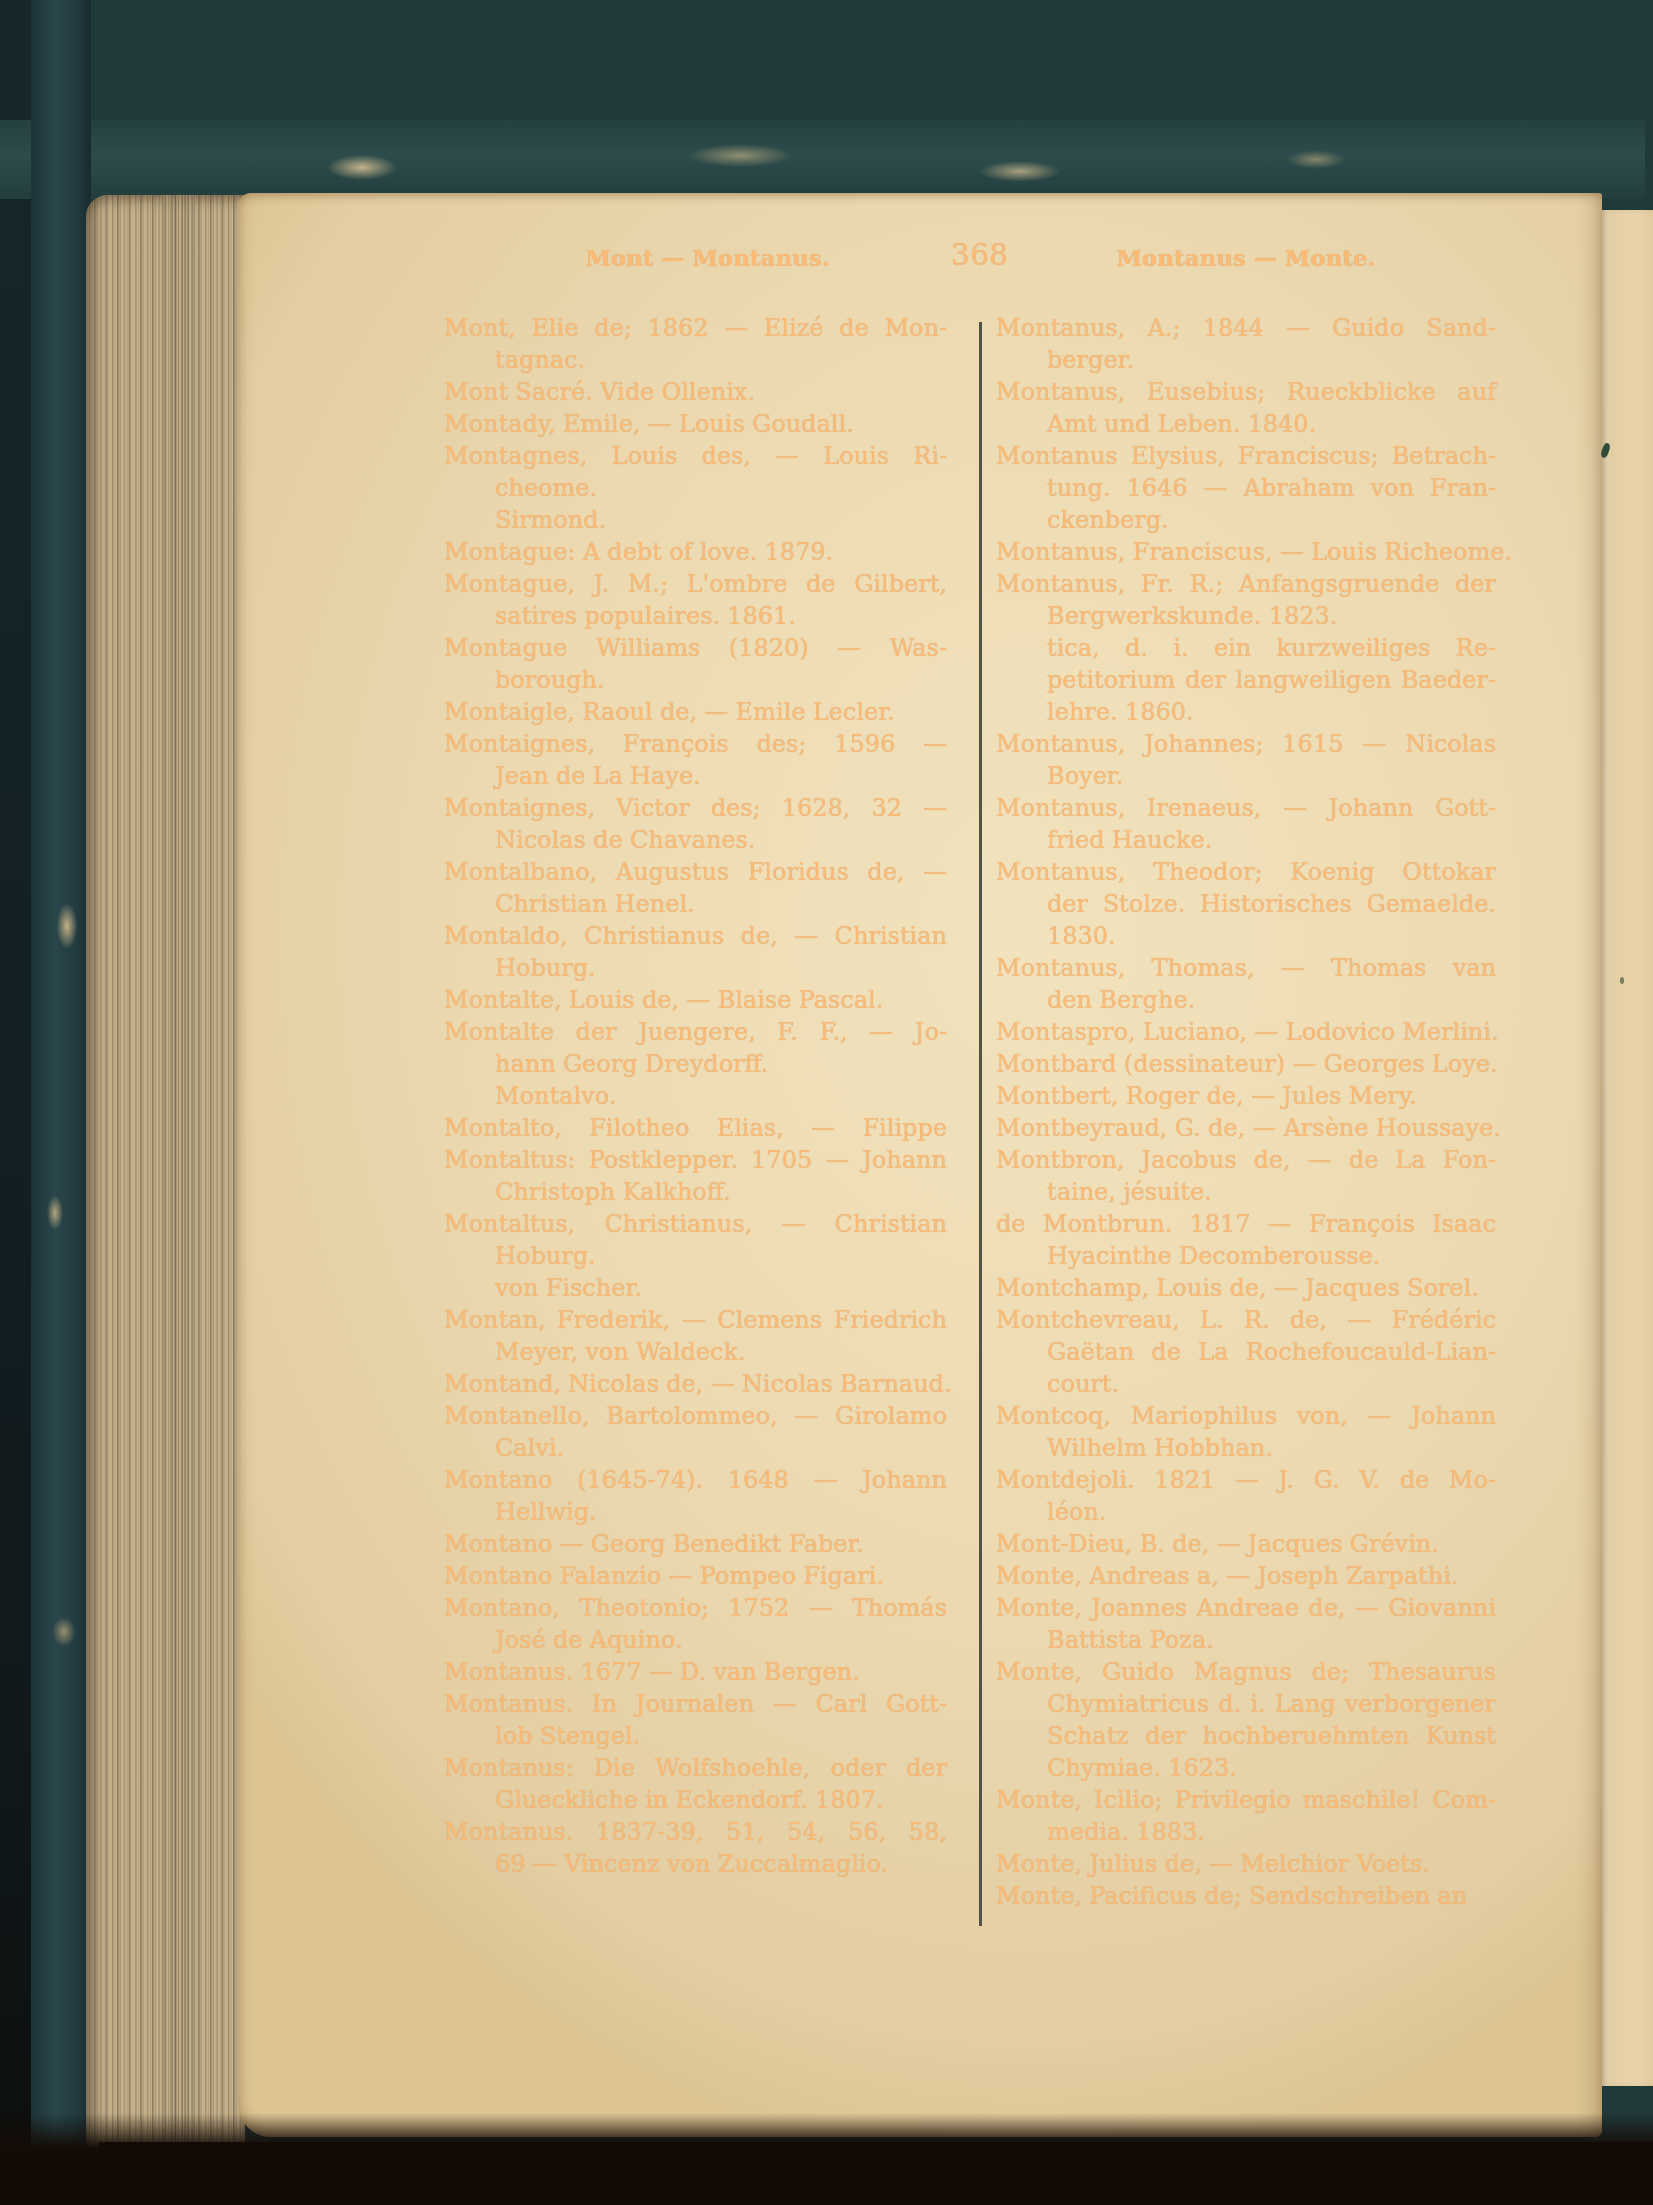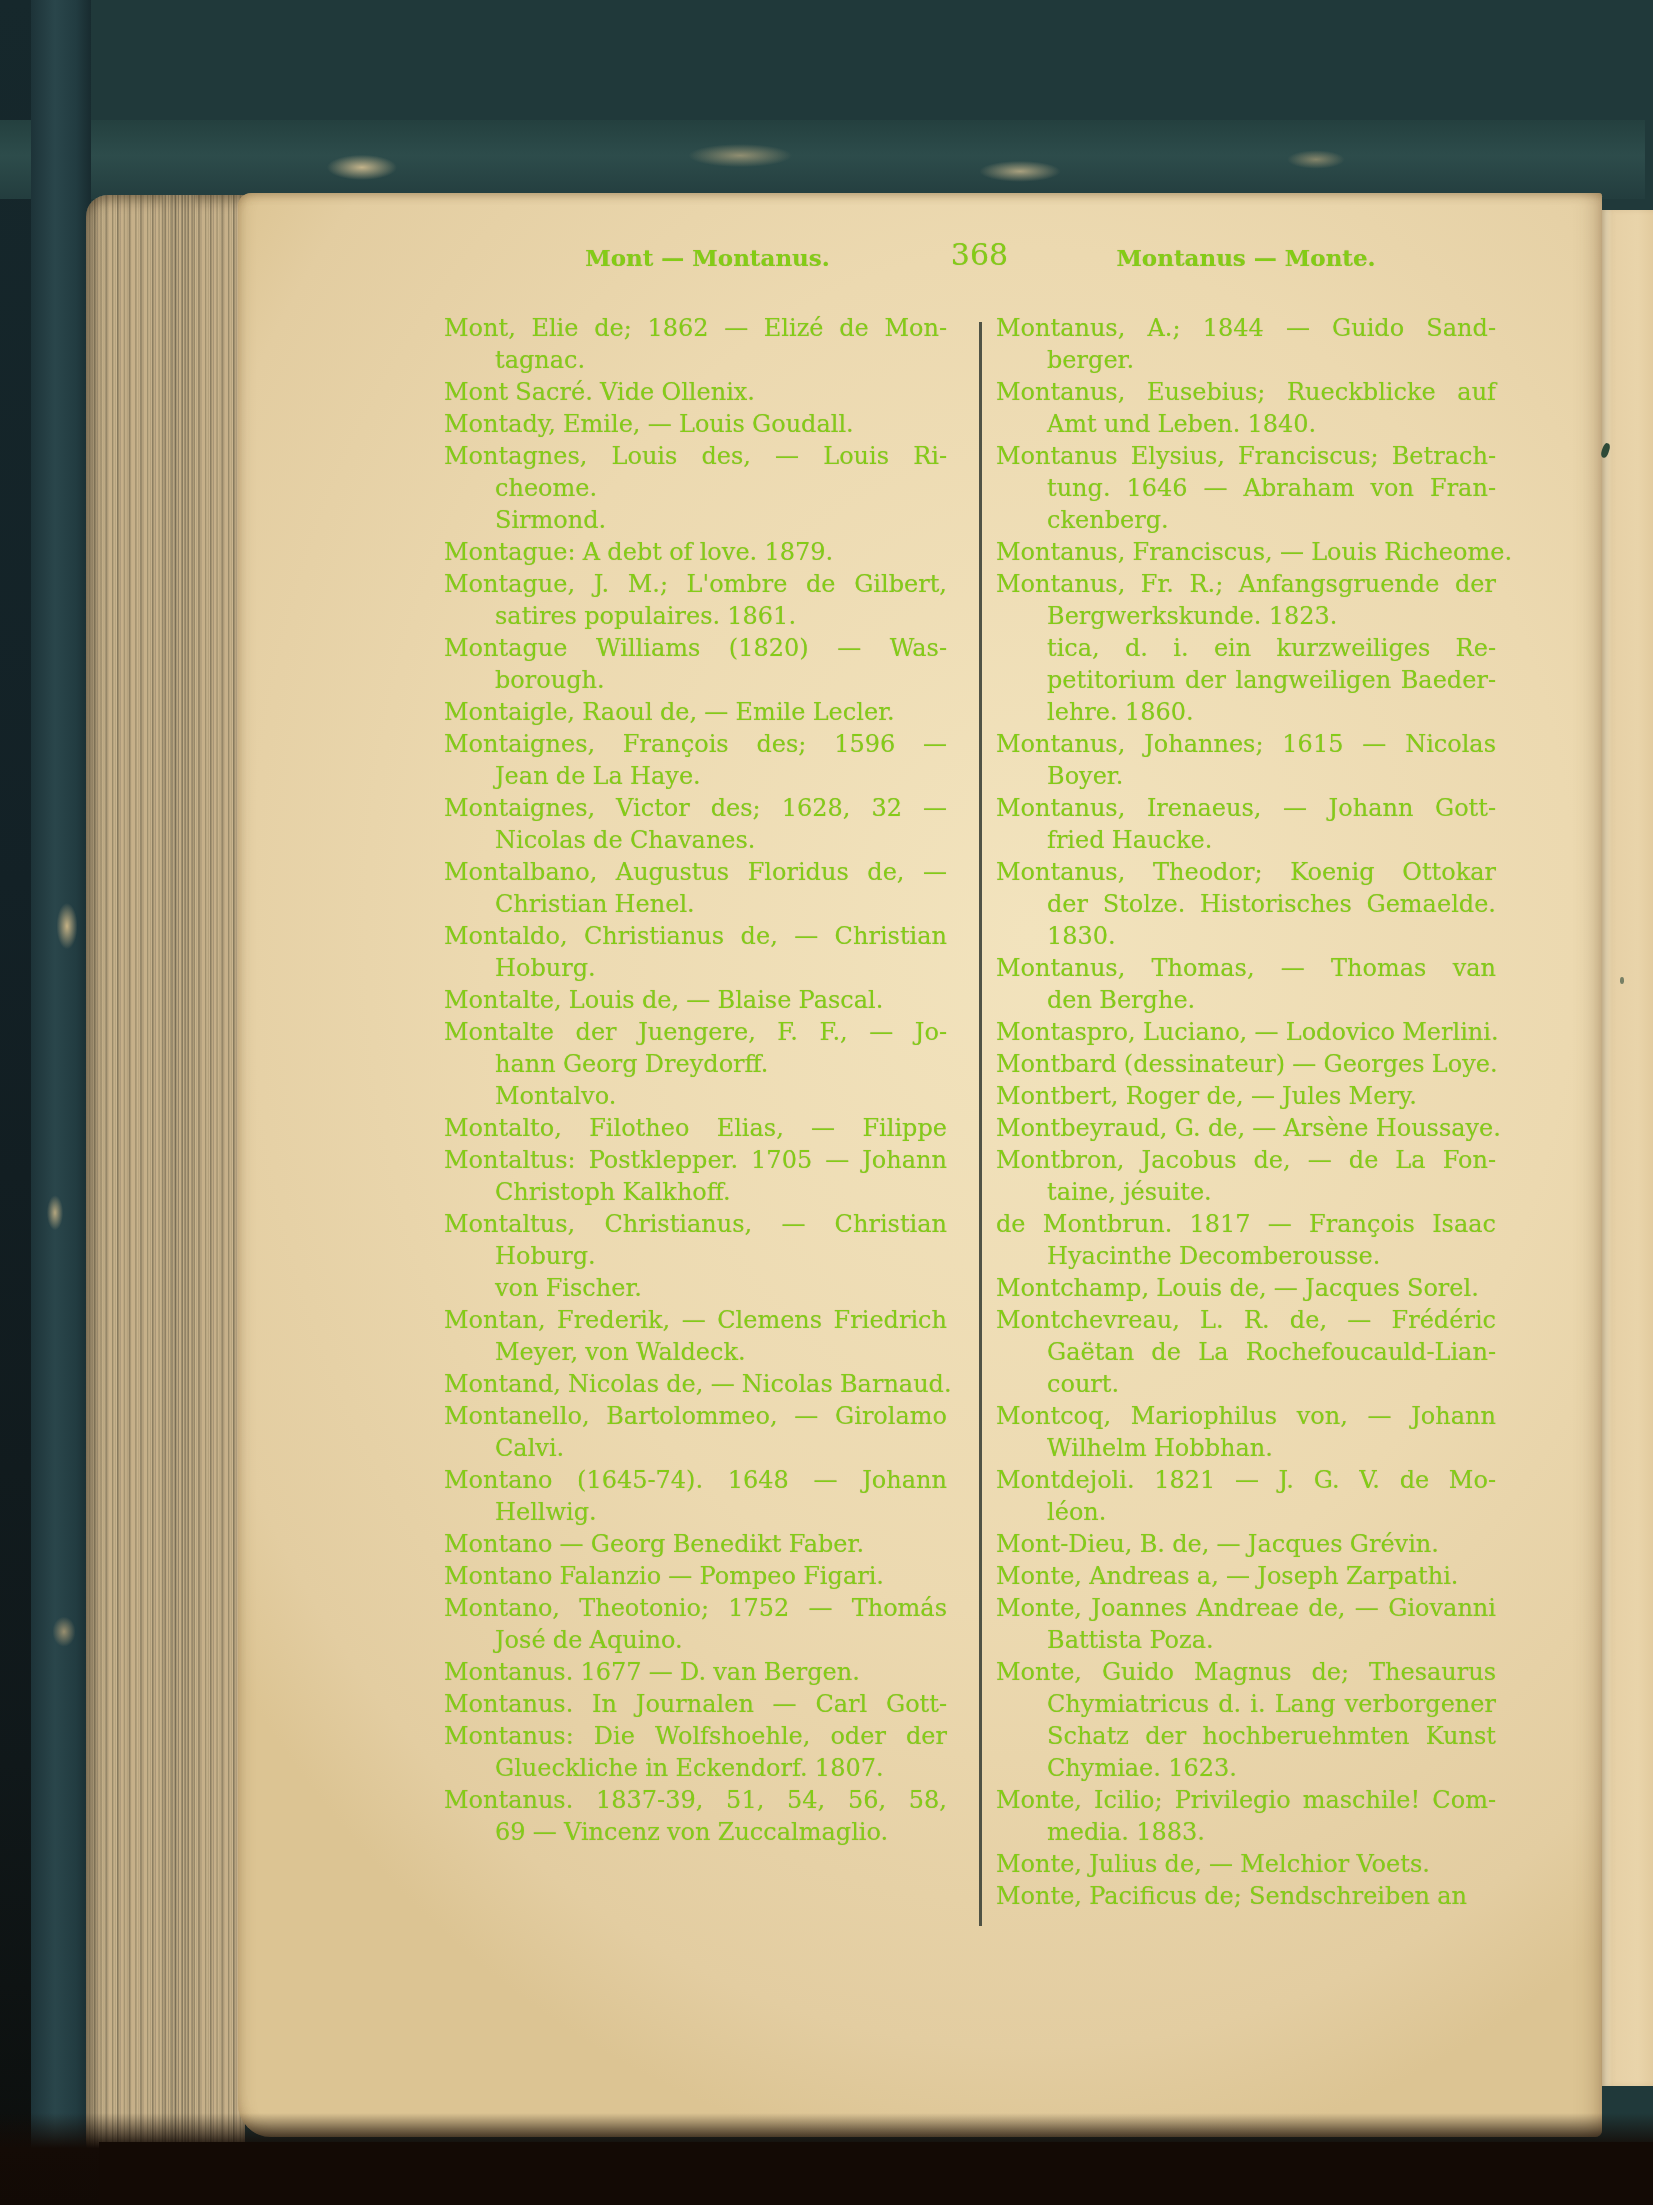--- a/index.html
+++ b/index.html
@@ -53,21 +53,21 @@
       inset -16.5px 0 21.5px -11.6px rgba(110,80,45,.38),
       inset 0 -11.6px 15px -8.3px rgba(110,80,45,.4);}
   .gutter-sliver{position:absolute;left:1602px;top:210px;width:51px;height:1876px;z-index:2;
     background:linear-gradient(90deg,#f3e7c6 0 4.1px,#e6d0a6 10px,#e9d4aa 70%,#e2cb9f 100%);
     box-shadow:inset 8.3px 0 8.3px -5px rgba(120,90,50,.5);}
   .speck{position:absolute;background:#2e4a38;border-radius:40%;z-index:4;}
   .speck1{left:1602px;top:443px;width:7.4px;height:15px;transform:rotate(18deg);}
   .speck2{left:1620px;top:977px;width:4.1px;height:6.6px;opacity:.6;}
 
   
-  .ink{color:#84cc16;text-shadow:0 0 0.8px rgba(55,66,56,.3);}
+  .ink{color:#fdba74;text-shadow:0 0 0.8px rgba(55,66,56,.3);}
   .running-head{position:absolute;top:241px;height:33px;line-height:33px;z-index:6;
     font-weight:bold;font-size:23px;text-align:center;}
   .head-left{left:456px;width:503px;}
   .head-right{left:996px;width:500px;}
   .page-num{position:absolute;top:236px;left:897px;width:165px;height:38px;line-height:38px;
     z-index:6;font-size:30px;text-align:center;font-weight:normal;}
   .col-divider{position:absolute;left:979px;top:322px;width:2.5px;height:1604px;
     background:#3e443a;opacity:.9;z-index:6;}
   .col{position:absolute;top:312px;z-index:6;font-size:24px;}
   .col-left{left:444px;width:503px;}
@@ -189,20 +189,21 @@
     </div>
     <div class="entry">
       <div class="line just">Montano, Theotonio; 1752 — Thomás</div>
       <div class="line cont">José de Aquino.</div>
     </div>
     <div class="entry">
       <div class="line">Montanus. 1677 — D. van Bergen.</div>
     </div>
     <div class="entry">
       <div class="line just">Montanus.  In Journalen — Carl Gott-</div>
+      <div class="line cont">lob Stengel.</div>
     </div>
     <div class="entry">
       <div class="line just">Montanus: Die Wolfshoehle, oder der</div>
       <div class="line cont">Glueckliche in Eckendorf. 1807.</div>
     </div>
     <div class="entry">
       <div class="line just">Montanus. 1837-39, 51, 54, 56, 58,</div>
       <div class="line cont">69 — Vincenz von Zuccalmaglio.</div>
     </div>
   </div>

